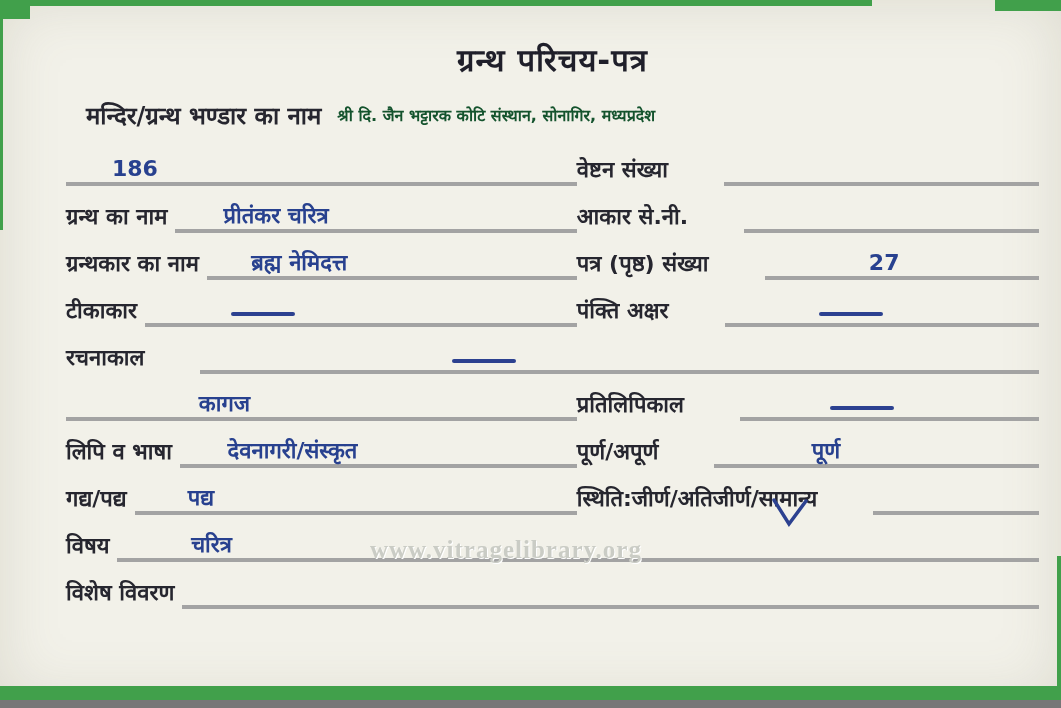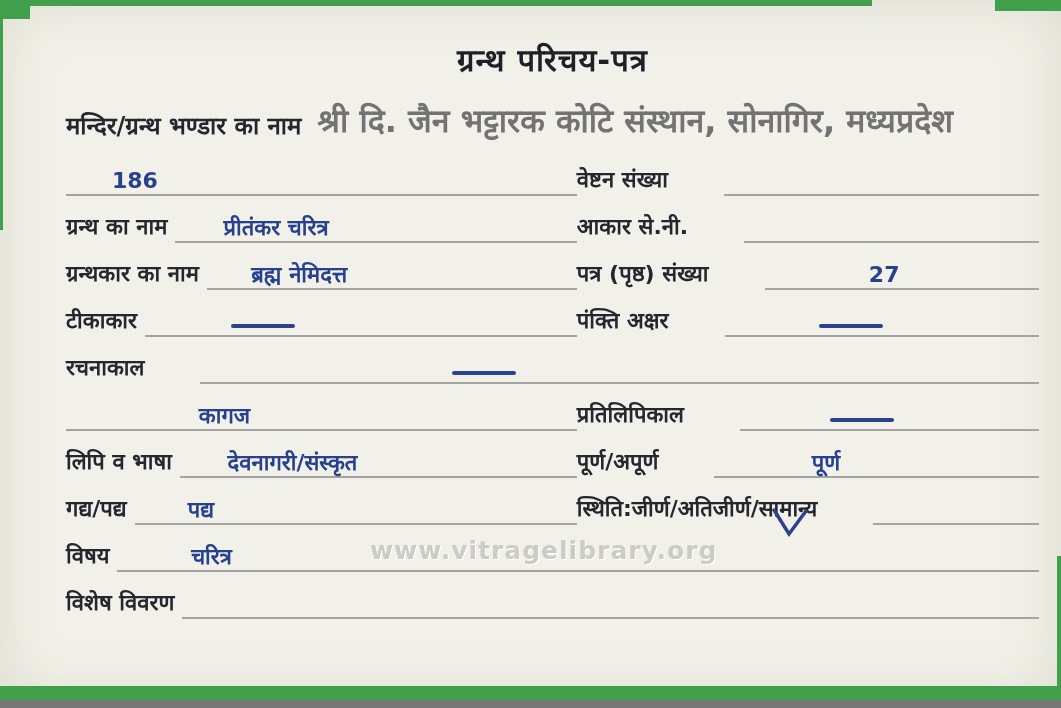--- a/index.html
+++ b/index.html
@@ -23,42 +23,43 @@
   .content{position:absolute;left:66px;right:22px;top:34px;}
 
   .doc-title{
     text-align:center;
     font-size:31px;font-weight:bold;
     color:#1f1f2a;
     letter-spacing:1px;
     margin:4px 0 18px 0;
   }
   .header-row{
-    display:flex;align-items:flex-end;
+    display:flex;align-items:center;
     margin-bottom:22px;
+    margin-left:20px;
   }
   .header-label{
     font-size:24px;font-weight:bold;color:#26262f;white-space:nowrap;
   }
   .header-value{
-    font-size:32px;font-weight:bold;color:#737373;
+    font-size:16px;font-weight:bold;color:#14532d;
     margin-left:16px;white-space:nowrap;
   }
 
   .row{display:flex;align-items:flex-end;height:33px;margin-bottom:14px;}
   .cellL{flex:0 0 52.5%;display:flex;align-items:flex-end;min-width:0;}
   .cellR{flex:1;display:flex;align-items:flex-end;min-width:0;gap:48px;}
   .lbl{
     font-size:22px;font-weight:bold;color:#26262f;
     white-space:nowrap;padding-right:8px;line-height:33px;
     position:relative;
   }
   .line{
     flex:1;position:relative;height:33px;
-    border-bottom:2px solid #a3a3a3;
+    border-bottom:4px solid #a3a3a3;
     min-width:0;
   }
   .val{
     position:absolute;left:12%;bottom:2px;
     font-size:22px;font-weight:bold;color:#28418f;
     white-space:nowrap;line-height:1;
   }
   .v186{left:9%;}
   .v27{left:38%;}
   .vkagaj{left:26%;}
@@ -70,20 +71,21 @@
   }
   .dashR{left:30%;}
   .check-svg{
     position:absolute;right:16px;bottom:-13px;
   }
   .watermark{
     position:absolute;left:370px;top:536px;
     font-size:25px;font-weight:bold;color:#caccc5;
     letter-spacing:1px;
     text-shadow:1px 1px 0 #ffffff;
+    font-family:Liberation Serif, serif;
   }
 </style>
 </head>
 <body>
 
 <div class="card">
 
   <div class="edge edge-top"></div>
   <div class="edge edge-top-left"></div>
   <div class="edge edge-top-right"></div>

